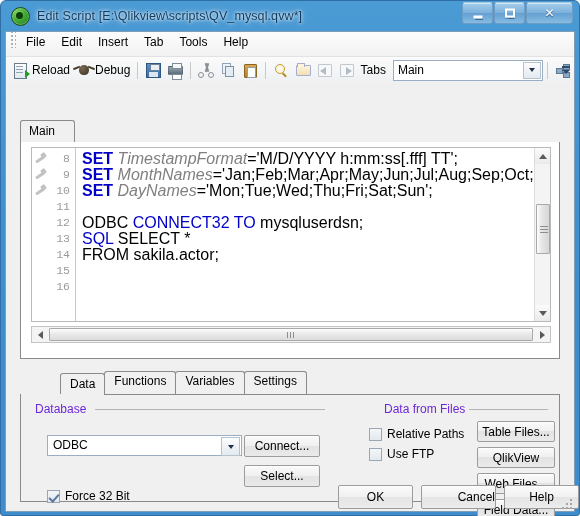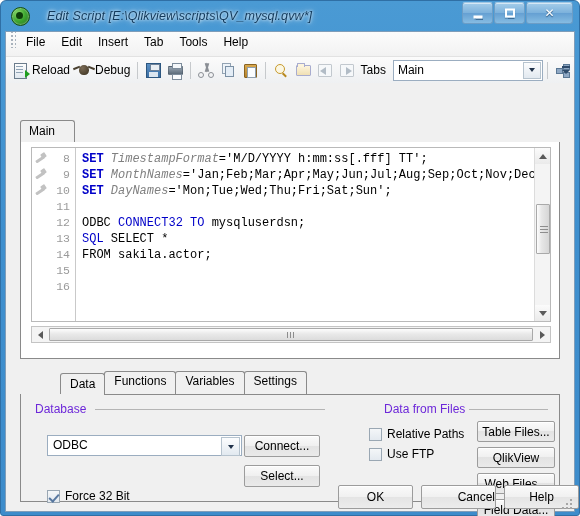--- a/index.html
+++ b/index.html
@@ -52,27 +52,26 @@
   }
   #app-icon::after {
     content: "";
     position: absolute;
     left: 4px; top: 4px;
     width: 7px; height: 7px;
     border-radius: 50%;
     background: #0d3d09;
   }
   #title-text {
-    margin-left: 17px;
+    margin-left: 7px;
     color: #123a5c;
     font-size: 12.5px;
     letter-spacing: .1px;
     text-shadow: 0 0 3px rgba(255,255,255,.95), 0 0 6px rgba(255,255,255,.8);
     white-space: nowrap;
-    font-style: italic;
   }
   #win-buttons {
     position: absolute;
     right: 2px; top: 1px;
     display: flex;
   }
   .win-btn {
     width: 29px; height: 20px;
     margin-left: 1px;
     border: 1px solid #6c9dc6;
@@ -460,22 +459,22 @@
   }
   #code-area {
     flex: 1;
     padding: 3px 0 0 6px;
     position: relative;
     overflow: hidden;
   }
   .code-line {
     height: 16px;
     line-height: 16px;
-    font-family: Liberation Mono, monospace;
-    font-size: 12px;
+    font-family: Liberation Sans, sans-serif;
+    font-size: 16px;
     color: #000000;
     white-space: pre;
   }
   .kw { color: #0000c8; font-weight: bold; }
   .kw-n { color: #0000c8; }
   .var { color: #808080; font-style: italic; }
 
   
   #ed-vscroll {
     position: absolute;

